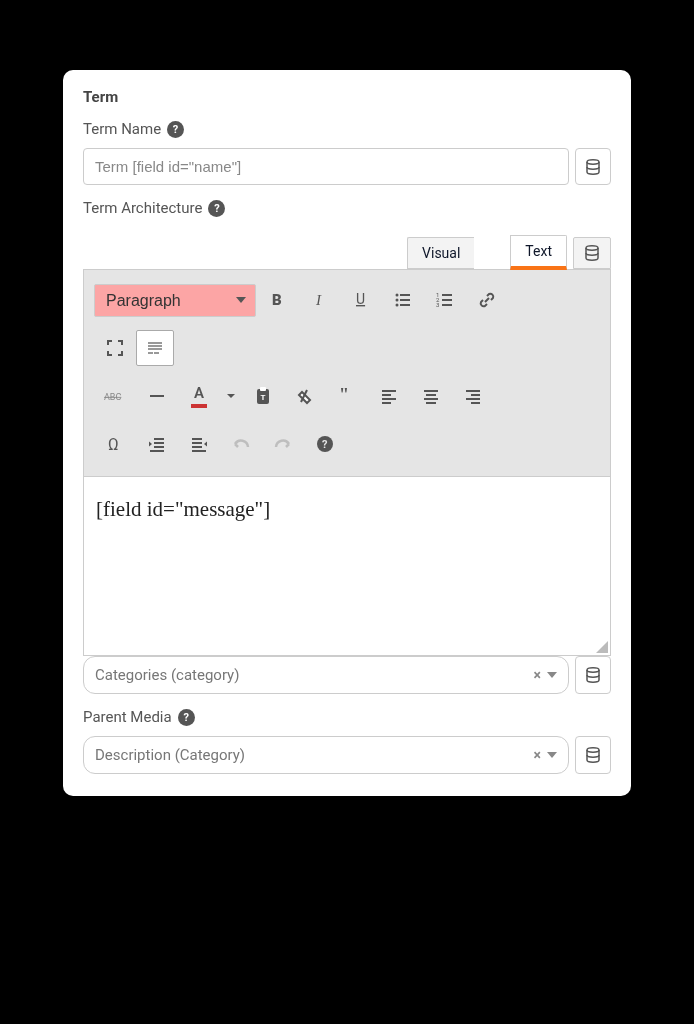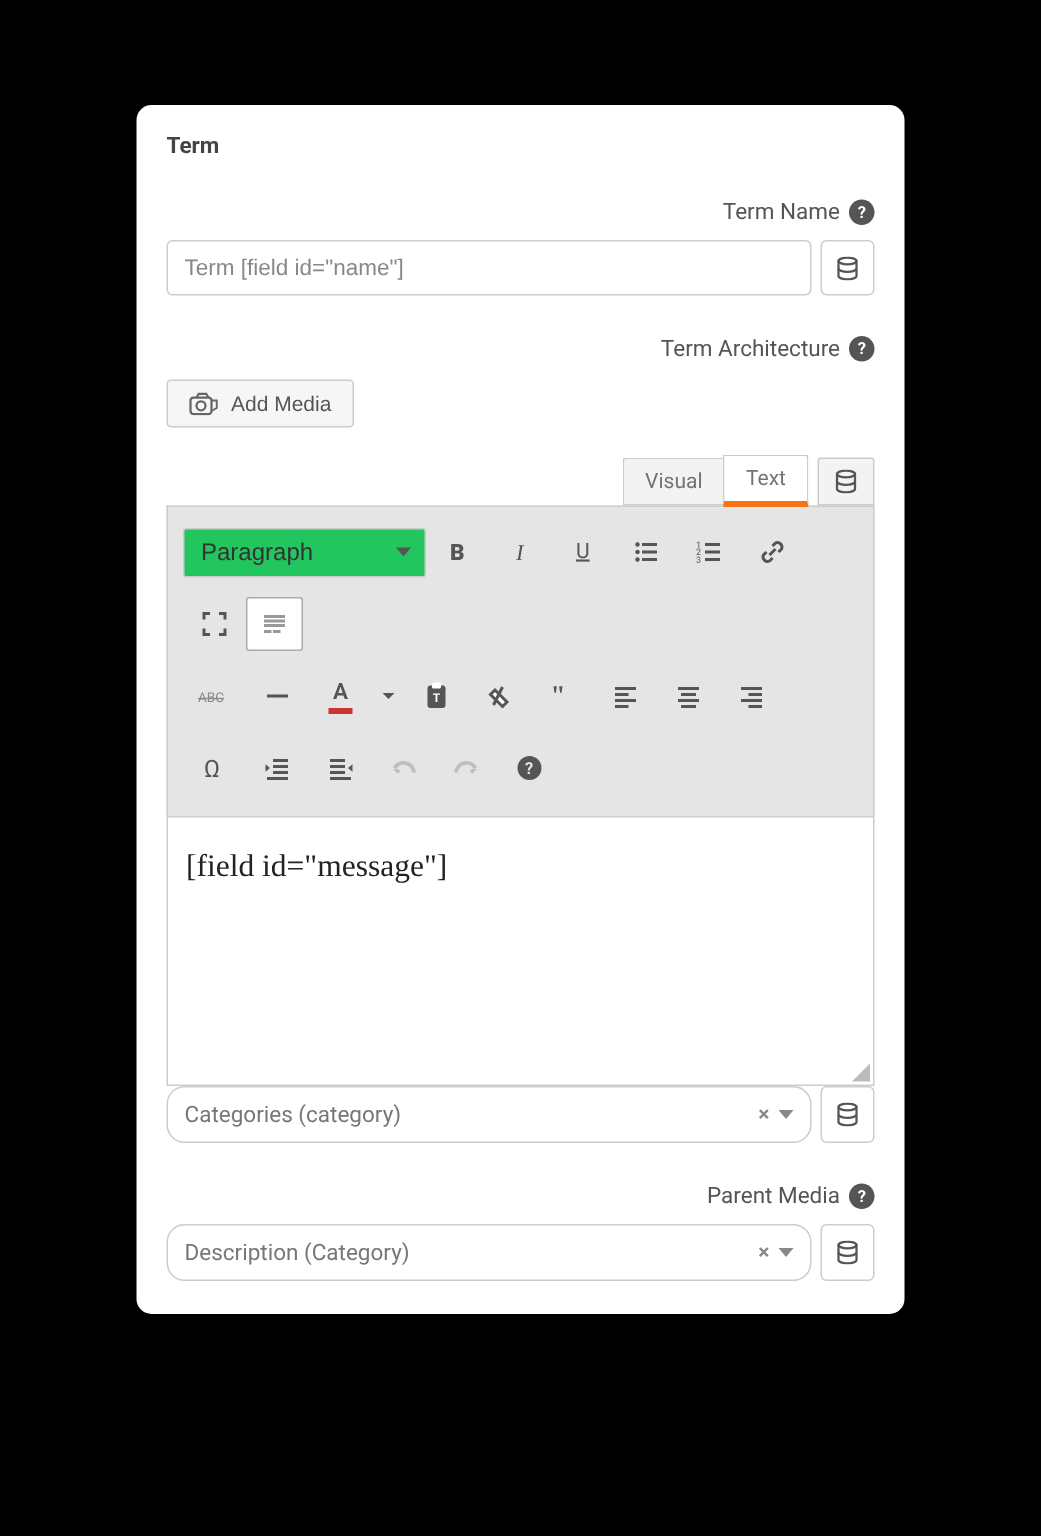--- a/index.html
+++ b/index.html
@@ -1,36 +1,36 @@
 <!DOCTYPE html>
 <html><head>
 <meta charset="utf-8">
 <style>
 * { box-sizing: border-box; margin: 0; padding: 0; }
 body { background: #000; font-family: -apple-system, BlinkMacSystemFont, "Segoe UI", Roboto, sans-serif; display: flex; justify-content: center; align-items: flex-start; padding: 70px 0; }
-.panel { background: #fff; width: 512px; border-radius: 10px; padding: 18px 20px 22px 20px; box-shadow: 0 4px 30px rgba(0,0,0,0.4); }
+.panel { background: #fff; width: 568px; border-radius: 10px; padding: 18px 20px 22px 20px; box-shadow: 0 4px 30px rgba(0,0,0,0.4); }
 .section-title { font-weight: 700; color: #444; font-size: 15px; margin-bottom: 14px; }
-.field-label { color: #555; font-size: 15px; margin: 26px 0 10px 0; display: flex; align-items: center; gap: 6px; justify-content: flex-end; }
+.field-label { color: #555; font-size: 15px; margin: 14px 0 10px 0; display: flex; align-items: center; gap: 6px; }
 .help { width: 17px; height: 17px; border-radius: 50%; background: #555; color: #fff; font-size: 11px; font-weight: 700; display: inline-flex; align-items: center; justify-content: center; cursor: pointer; }
 .input-row { display: flex; gap: 6px; }
 .text-input { flex: 1; border: 1px solid #ccc; border-radius: 4px; padding: 9px 11px; font-size: 15px; color: #888; background: #fff; }
 .db-btn { width: 36px; border: 1px solid #ccc; border-radius: 4px; background: #fff; display: flex; align-items: center; justify-content: center; cursor: pointer; }
 .db-btn svg { display: block; }
 .add-media-btn { display: inline-flex; align-items: center; gap: 8px; border: 1px solid #ccc; background: #f6f6f6; padding: 7px 14px; border-radius: 3px; font-size: 14px; color: #555; cursor: pointer; margin-top: 2px; }
 .add-media-btn svg { display: block; }
 .editor-tabs-row { display: flex; justify-content: flex-end; margin-top: 18px; }
 .editor-tabs { display: flex; align-items: center; }
-.tab { border: 1px solid #ccc; padding: 7px 14px; font-size: 14px; color: #737373; cursor: pointer; background: #f3f3f3; }
+.tab { border: 1px solid #ccc; padding: 7px 14px; font-size: 14px; color: #0f172a; cursor: pointer; background: #f3f3f3; margin-left: 36px; }
 .tab.active { background: #fff; border-bottom: 4px solid #f97316; position: relative; z-index: 2; }
 .tab:first-child { border-radius: 2px 0 0 0; border-right: none; }
 .tab:nth-child(2) { border-radius: 0 2px 0 0; }
 .tab-db { width: 38px; border: 1px solid #ccc; background: #f3f3f3; display: flex; align-items: center; justify-content: center; cursor: pointer; margin-left: 6px; border-radius: 2px 2px 0 0; padding: 7px 0; }
 .toolbar { background: #e5e5e5; border: 1px solid #ccc; border-bottom: none; padding: 6px 10px 8px 10px; margin-top: -1px; }
 .toolbar-row { display: flex; flex-wrap: wrap; align-items: center; gap: 0; padding: 4px 0; }
-.format-select { border: 1px solid #ccc; background: #22c55e; border-radius: 2px; padding: 7px 30px 7px 11px; font-size: 16px; color: #333; cursor: pointer; appearance: none; position: relative; min-width: 162px; }
+.format-select { border: 1px solid #ccc; background: #fca5a5; border-radius: 2px; padding: 7px 30px 7px 11px; font-size: 16px; color: #333; cursor: pointer; appearance: none; position: relative; min-width: 162px; }
 .select-wrap { position: relative; display: inline-block; }
 .select-wrap::after { content: ""; position: absolute; right: 10px; top: 50%; margin-top: -3px; border-left: 5px solid transparent; border-right: 5px solid transparent; border-top: 6px solid #555; pointer-events: none; }
 .tool-btn { width: 42px; height: 40px; display: flex; align-items: center; justify-content: center; cursor: pointer; border-radius: 2px; color: #555; }
 .tool-btn svg { display: block; }
 .tool-btn.boxed { border: 1px solid #aaa; background: #fff; width: 38px; height: 36px; }
 .tool-btn.disabled { opacity: 0.5; cursor: default; }
 .editor-body { border: 1px solid #ccc; padding: 20px 12px 10px 12px; min-height: 180px; font-family: Georgia, serif; font-size: 21px; color: #222; position: relative; }
 .resize-handle { position: absolute; right: 2px; bottom: 2px; width: 14px; height: 14px; cursor: nwse-resize; }
 .resize-handle::before { content: ""; position: absolute; right: 0; bottom: 0; width: 0; height: 0; border-right: 12px solid #bbb; border-top: 12px solid transparent; }
 .select-input { flex: 1; border: 1px solid #ccc; border-radius: 12px; padding: 9px 11px; font-size: 15px; color: #777; background: #fff; display: flex; align-items: center; justify-content: space-between; cursor: pointer; }
@@ -61,29 +61,20 @@
           <path d="M2 8v5c0 1.2 2.7 2.2 6 2.2s6-1 6-2.2V8" fill="none" stroke="#555" stroke-width="1.5"></path>
         </svg>
     </div>
   </div>
 
   
   <div class="field-label">
     <span>Term Architecture</span>
     <span class="help">?</span>
   </div>
-  <button class="add-media-btn">
-    <svg width="20" height="16" viewBox="0 0 20 16">
-        <rect x="1" y="4" width="14" height="11" rx="2" fill="none" stroke="#666" stroke-width="1.5"></rect>
-        <circle cx="8" cy="9.5" r="3" fill="none" stroke="#666" stroke-width="1.5"></circle>
-        <path d="M5 4l1.5-2.5h5L13 4" fill="none" stroke="#666" stroke-width="1.5"></path>
-        <path d="M15 6h3.5v5l-3.5 2" fill="none" stroke="#666" stroke-width="1.3"></path>
-      </svg>
-    <span>Add Media</span>
-  </button>
 
   
   <div class="editor-tabs-row">
     <div class="editor-tabs">
       <div class="tab">Visual</div>
       <div class="tab active">Text</div>
       <div class="tab-db">
         <svg width="16" height="16" viewBox="0 0 16 16">
             <ellipse cx="8" cy="3" rx="6" ry="2.2" fill="none" stroke="#555" stroke-width="1.5"></ellipse>
             <path d="M2 3v5c0 1.2 2.7 2.2 6 2.2s6-1 6-2.2V3" fill="none" stroke="#555" stroke-width="1.5"></path>

